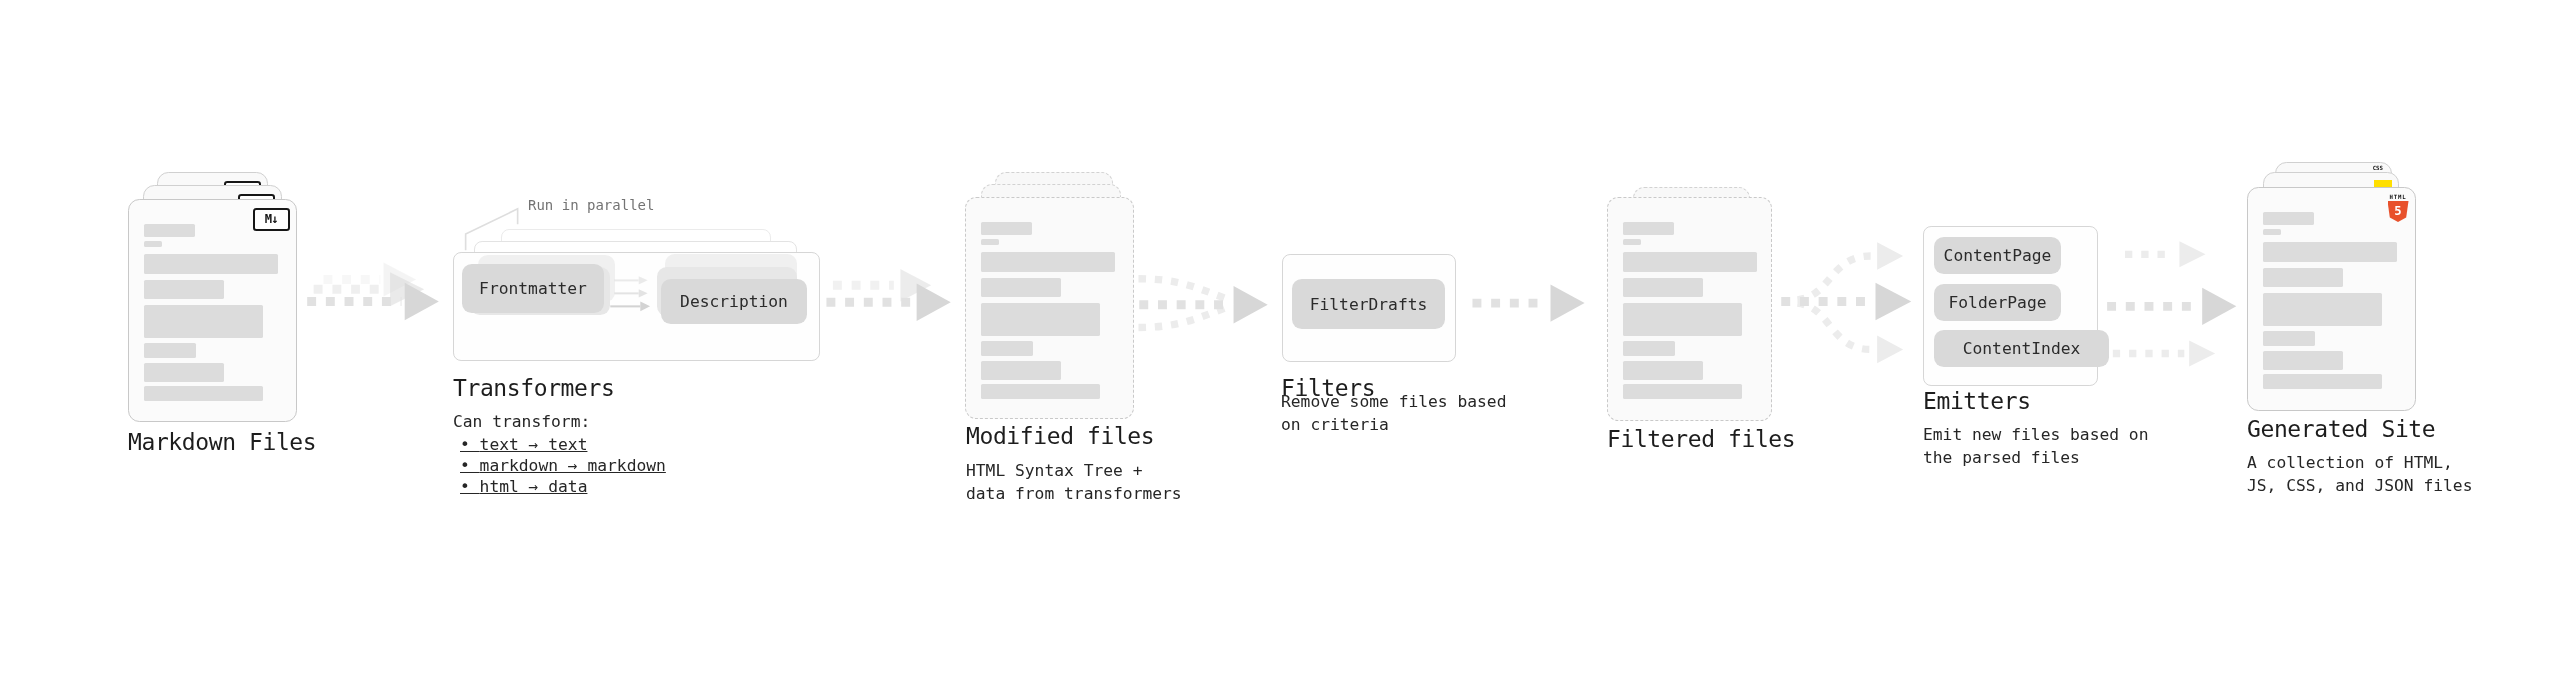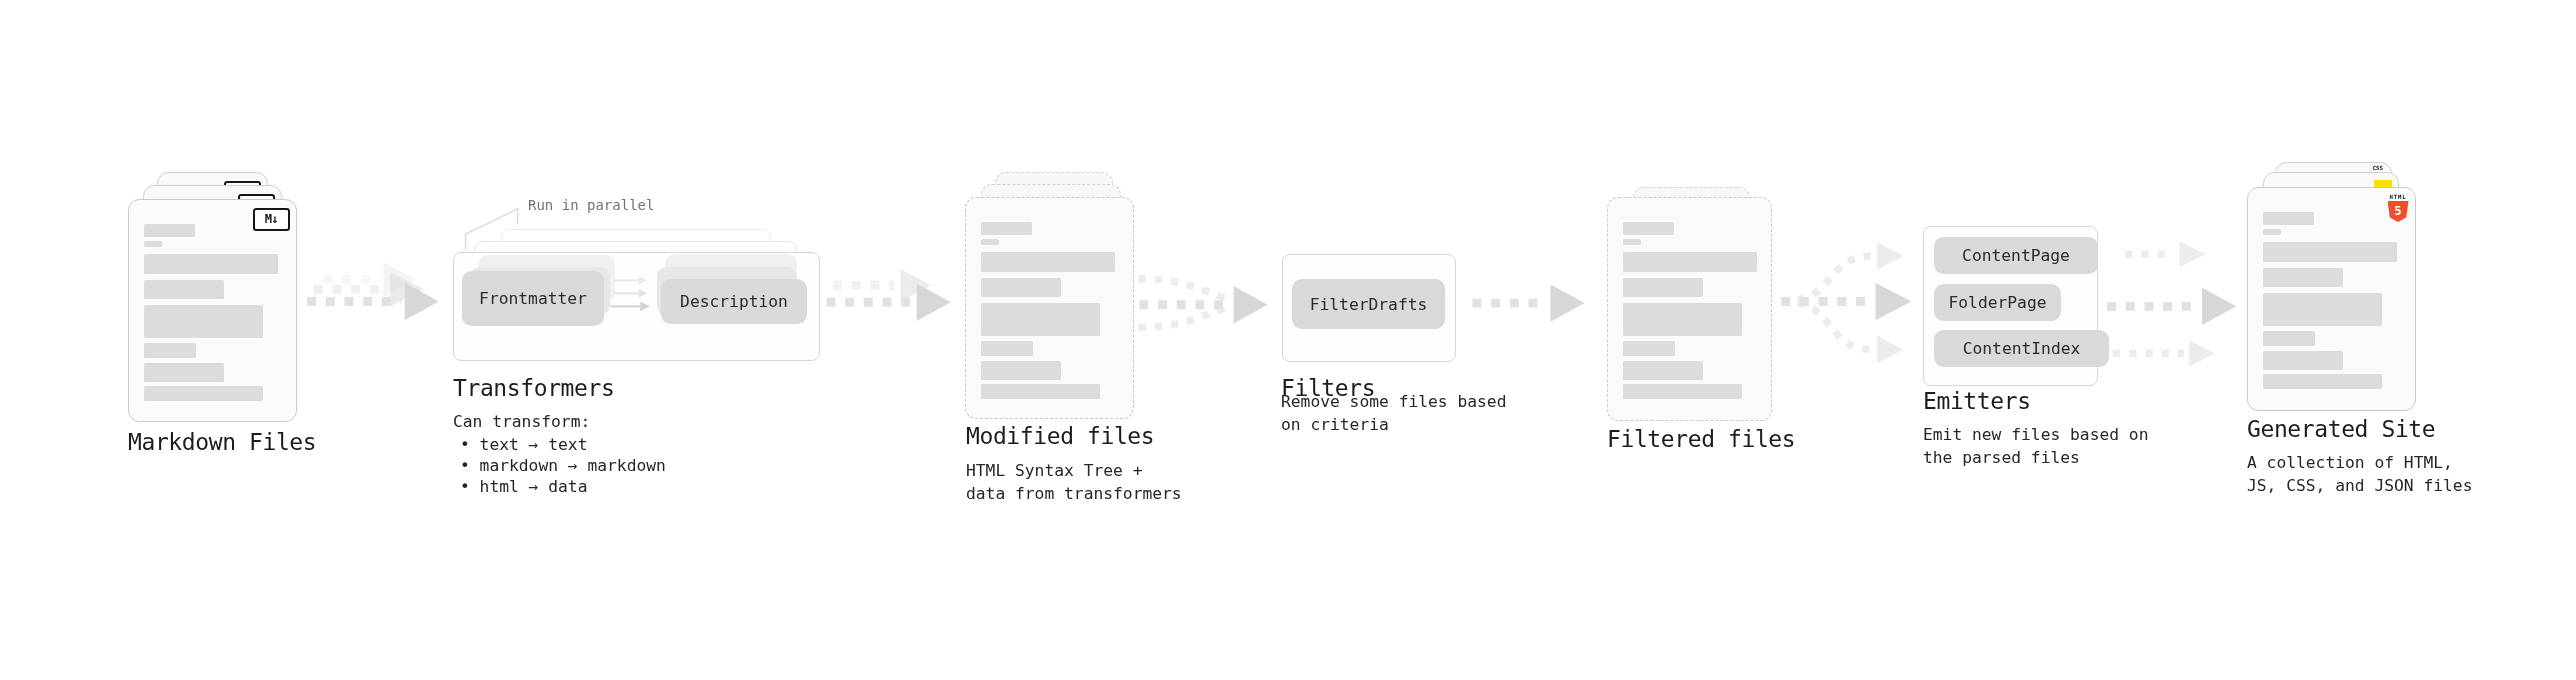--- a/index.html
+++ b/index.html
@@ -2,21 +2,21 @@
 <html style="font-size:13px"><head>
 <meta charset="utf-8">
 <style>
   html,body{margin:0;padding:0;background:#ffffff;}
   body{font-family:"DejaVu Sans Mono","Liberation Mono",monospace;}
   #canvas{position:relative;width:2576px;height:681px;background:#ffffff;overflow:hidden;}
 
   
   .sec-title{position:absolute;font-size:23px;font-weight:500;color:#1d1d1d;white-space:nowrap;letter-spacing:-0.4px;}
   .sec-sub{position:absolute;font-size:16.3px;line-height:23px;color:#262626;white-space:pre-line;}
-  .bullets{position:absolute;font-size:16.3px;line-height:21px;color:#262626;}
+  .bullets{position:absolute;font-size:16.3px;line-height:21px;color:#262626;text-decoration:underline;}
   .bullets > div::before{content:"• ";}
   .annot{position:absolute;font-size:14px;color:#737373;white-space:nowrap;}
 
   
   .card{position:absolute;background:#fbfbfb;border:1.2px solid #c8c8c8;border-radius:11.4px;}
   .card.back{background:#f9f9f9;border-color:#d0d0d0;}
   .card-d{position:absolute;background:#fafafa;border:1.2px dashed #c9c9c9;border-radius:11.4px;}
   .card-d.back{background:#f8f8f8;border-color:#d2d2d2;}
 
   
@@ -82,21 +82,21 @@
   </div>
 
   <div>
     <div class="tbox g3" style="left:501px;top:229px;width:268px;height:102px"></div>
     <div class="tbox g2" style="left:474px;top:241px;width:321px;height:106px"></div>
     <div class="tbox" style="left:453px;top:252px;width:365px;height:107px"></div>
     <div class="gpill g3" style="left:478px;top:255px;width:137px;height:47px"></div>
     <div class="gpill g3" style="left:665px;top:254px;width:132px;height:47px"></div>
     <div class="gpill g2" style="left:470px;top:267px;width:140px;height:48px"></div>
     <div class="gpill g2" style="left:657px;top:267px;width:140px;height:49px"></div>
-    <div class="pill" style="left:462px;top:271px;width:142px;height:55px">Frontmatter</div>
+    <div class="pill" style="left:462px;top:264px;width:142px;height:49px">Frontmatter</div>
     <div class="pill" style="left:661px;top:279px;width:146px;height:45px">Description</div>
     <div class="annot" style="left:528px;top:197px">Run in parallel</div>
     <div class="sec-title" style="left:453px;top:375px">Transformers</div>
     <div class="sec-sub" style="left:453px;top:410px">Can transform:</div>
     <div class="bullets" style="left:460px;top:434px">
       <div>text → text</div>
       <div>markdown → markdown</div>
       <div>html → data</div>
     </div>
   </div>
@@ -137,21 +137,21 @@
       <div class="bar b5"></div>
       <div class="bar b6"></div>
       <div class="bar b7"></div>
       <div class="bar b8"></div>
     </div>
     <div class="sec-title" style="left:1607px;top:426px">Filtered files</div>
   </div>
 
   <div>
     <div class="tbox" style="left:1923px;top:226px;width:173px;height:158px"></div>
-    <div class="pill" style="left:1934px;top:237px;width:164px;height:37px">ContentPage</div>
+    <div class="pill" style="left:1934px;top:237px;width:127px;height:37px">ContentPage</div>
     <div class="pill" style="left:1934px;top:284px;width:127px;height:37px">FolderPage</div>
     <div class="pill" style="left:1934px;top:330px;width:175px;height:37px">ContentIndex</div>
     <div class="sec-title" style="left:1923px;top:388px">Emitters</div>
     <div class="sec-sub" style="left:1923px;top:423px">Emit new files based on
 the parsed files</div>
   </div>
 
   <div>
     <div class="card back" style="left:2275px;top:162px;width:115px;height:228px">
       <span class="cssb">CSS</span>

